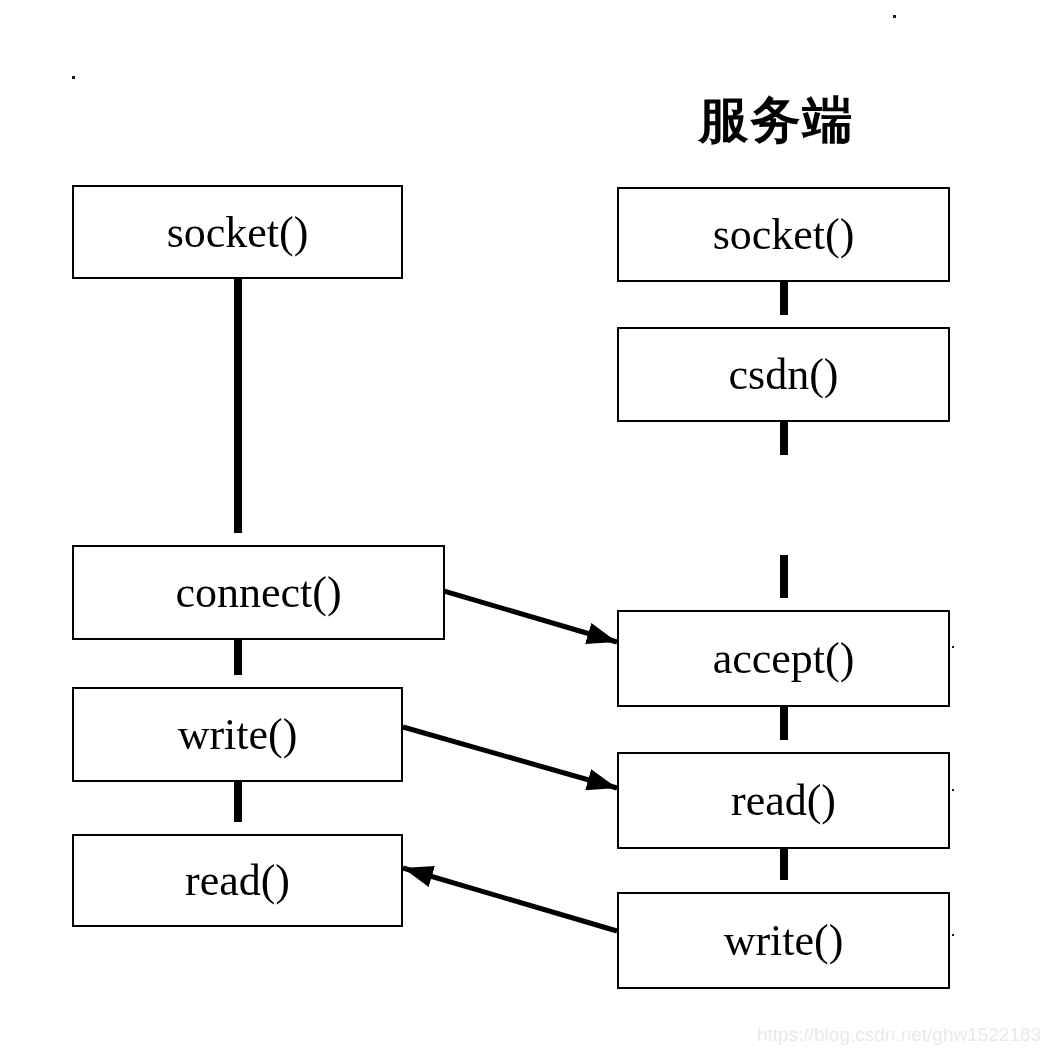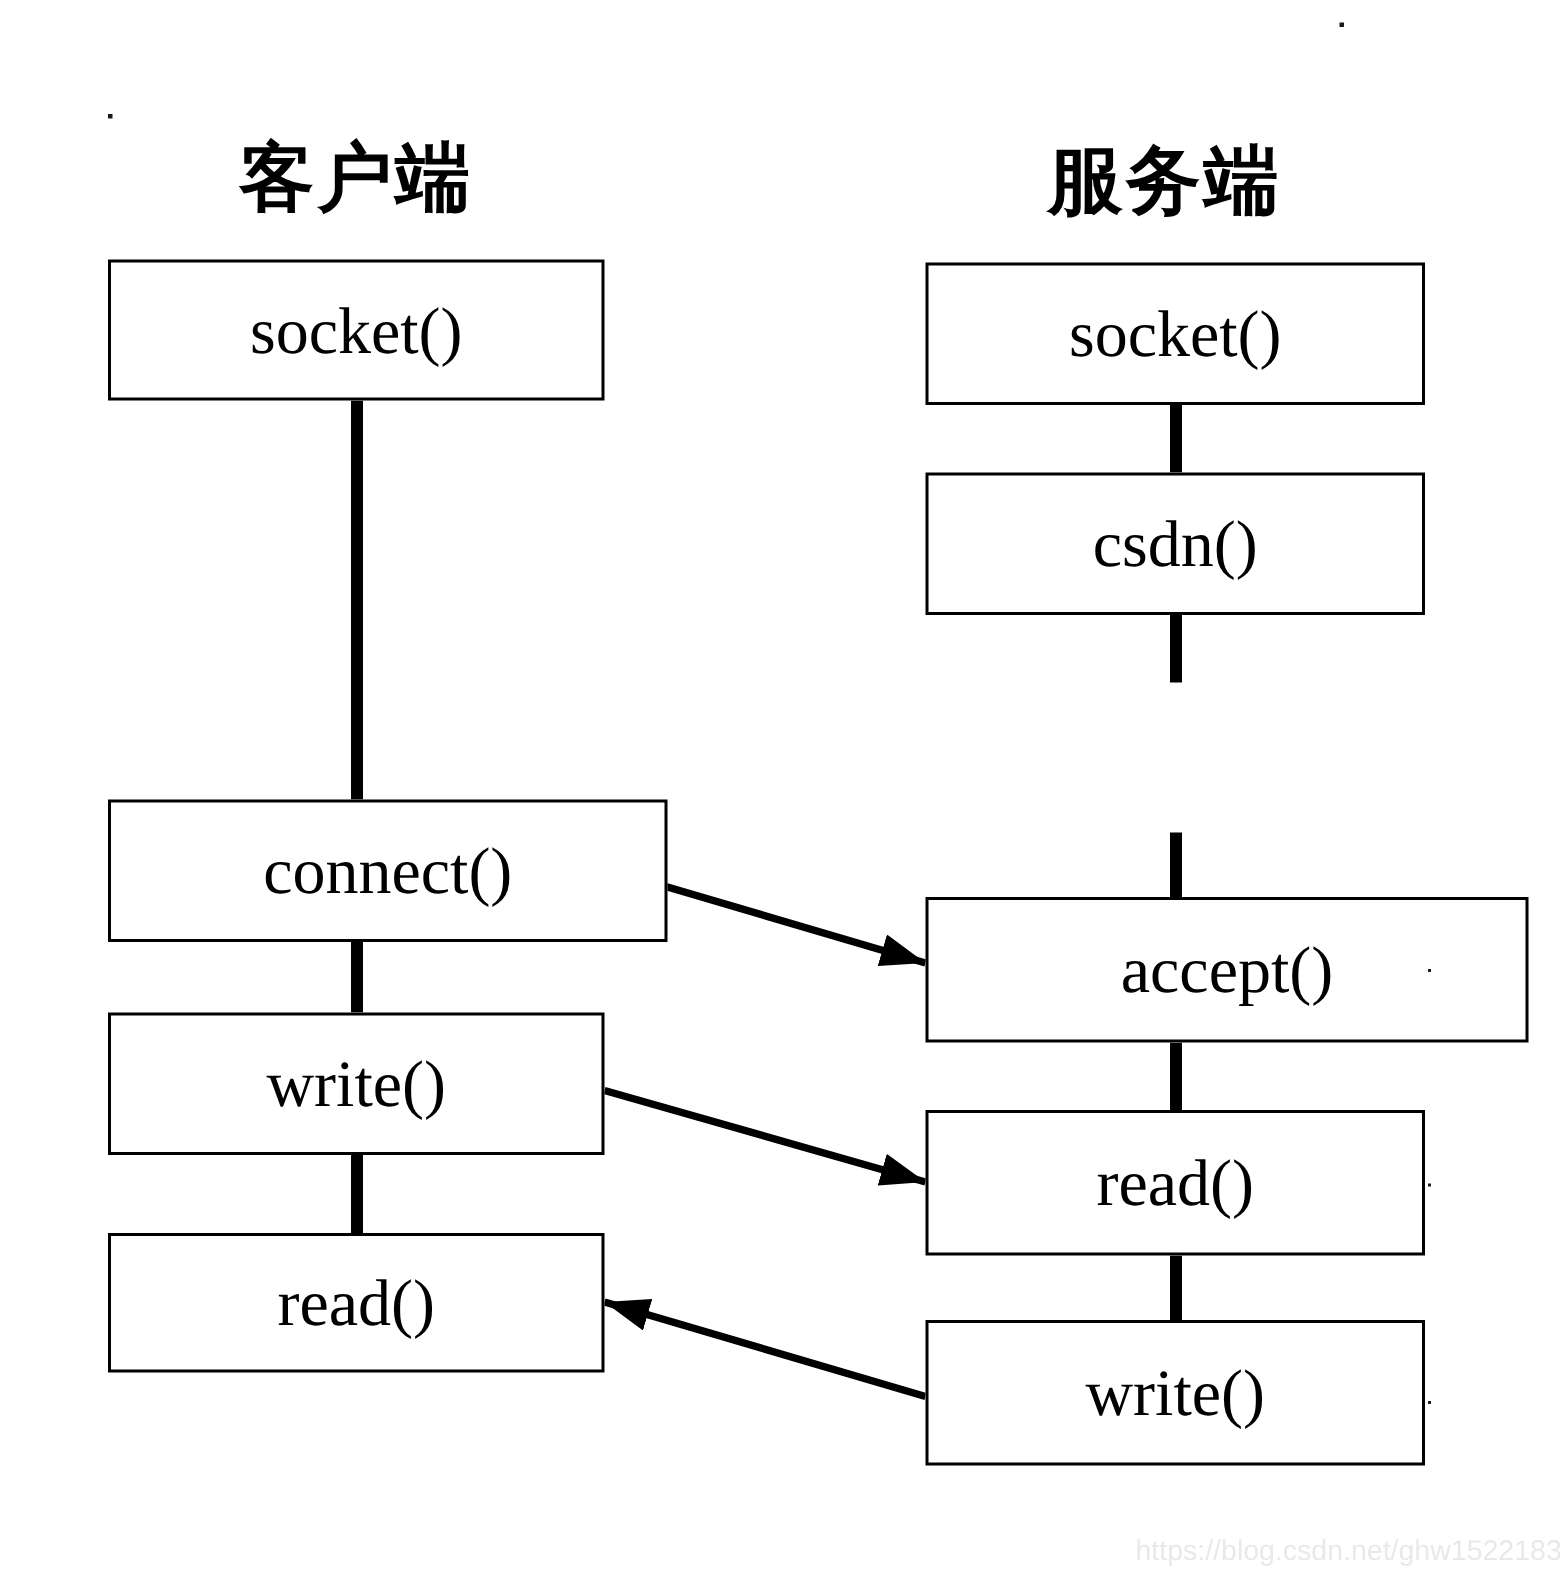--- a/index.html
+++ b/index.html
@@ -20,20 +20,21 @@
     letter-spacing:2px;
   }
   .box{
     position:absolute;
     box-sizing:border-box;
     border:2px solid #000000;
     background:#ffffff;
     display:flex;
     align-items:center;
     justify-content:center;
+    margin-top:12px;
   }
   .box-label{
     font-family:"Liberation Serif","DejaVu Serif",serif;
     font-size:44px;
     color:#000000;
     white-space:nowrap;
   }
   .connector{
     position:absolute;
     width:8px;
@@ -55,21 +56,20 @@
   .speck{
     position:absolute;
     background:#1a1a1a;
   }
 </style>
 </head>
 <body>
 
 <div class="canvas">
 
-  <div class="col-title" style="left:72px;top:92px;width:331px">客户端</div>
   <div class="col-title" style="left:610px;top:94px;width:333px">服务端</div>
 
   <div class="connector" style="left:234px;top:267px;height:266px"></div>
   <div class="connector" style="left:234px;top:628px;height:47px"></div>
   <div class="connector" style="left:234px;top:770px;height:52px"></div>
 
   <div class="connector" style="left:780px;top:270px;height:45px"></div>
   <div class="connector" style="left:780px;top:410px;height:45px"></div>
   <div class="connector" style="left:780px;top:555px;height:43px"></div>
   <div class="connector" style="left:780px;top:695px;height:45px"></div>
@@ -98,21 +98,21 @@
   <div class="box" style="left:72px;top:822px;width:331px;height:93px">
     <span class="box-label">read()</span>
   </div>
 
   <div class="box" style="left:617px;top:175px;width:333px;height:95px">
     <span class="box-label">socket()</span>
   </div>
   <div class="box" style="left:617px;top:315px;width:333px;height:95px">
     <span class="box-label">csdn()</span>
   </div>
-  <div class="box" style="left:617px;top:598px;width:402px;height:97px">
+  <div class="box" style="left:617px;top:598px;width:333px;height:97px">
     <span class="box-label">accept()</span>
   </div>
   <div class="box" style="left:617px;top:740px;width:333px;height:97px">
     <span class="box-label">read()</span>
   </div>
   <div class="box" style="left:617px;top:880px;width:333px;height:97px">
     <span class="box-label">write()</span>
   </div>
 
   <div class="speck" style="left:72px;top:76px;width:3px;height:3px"></div>

